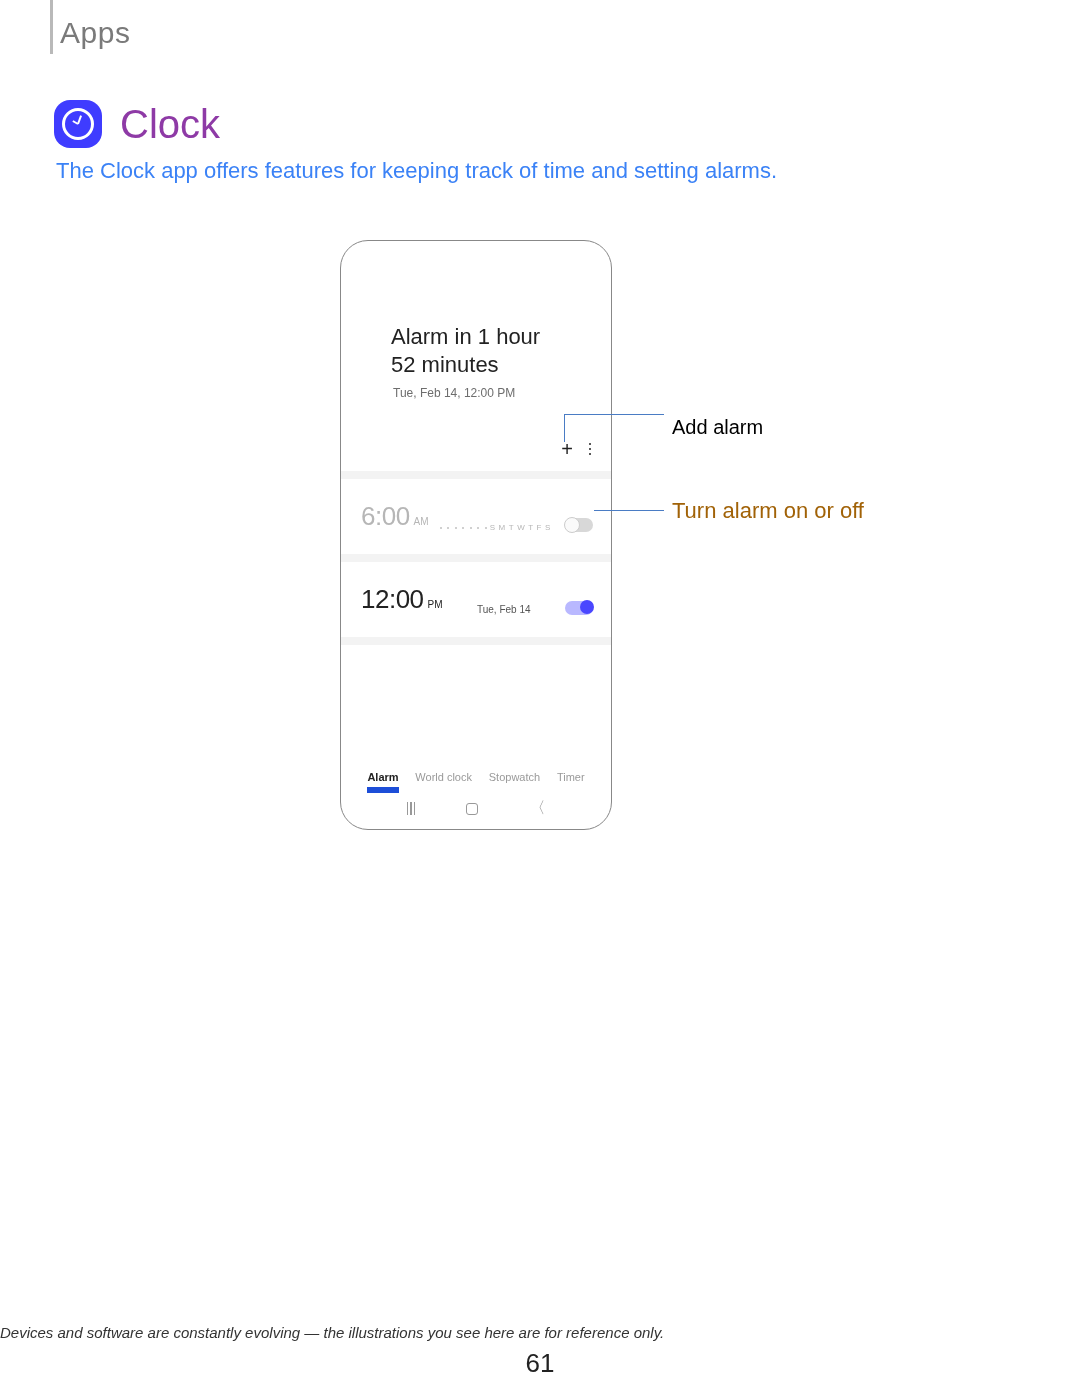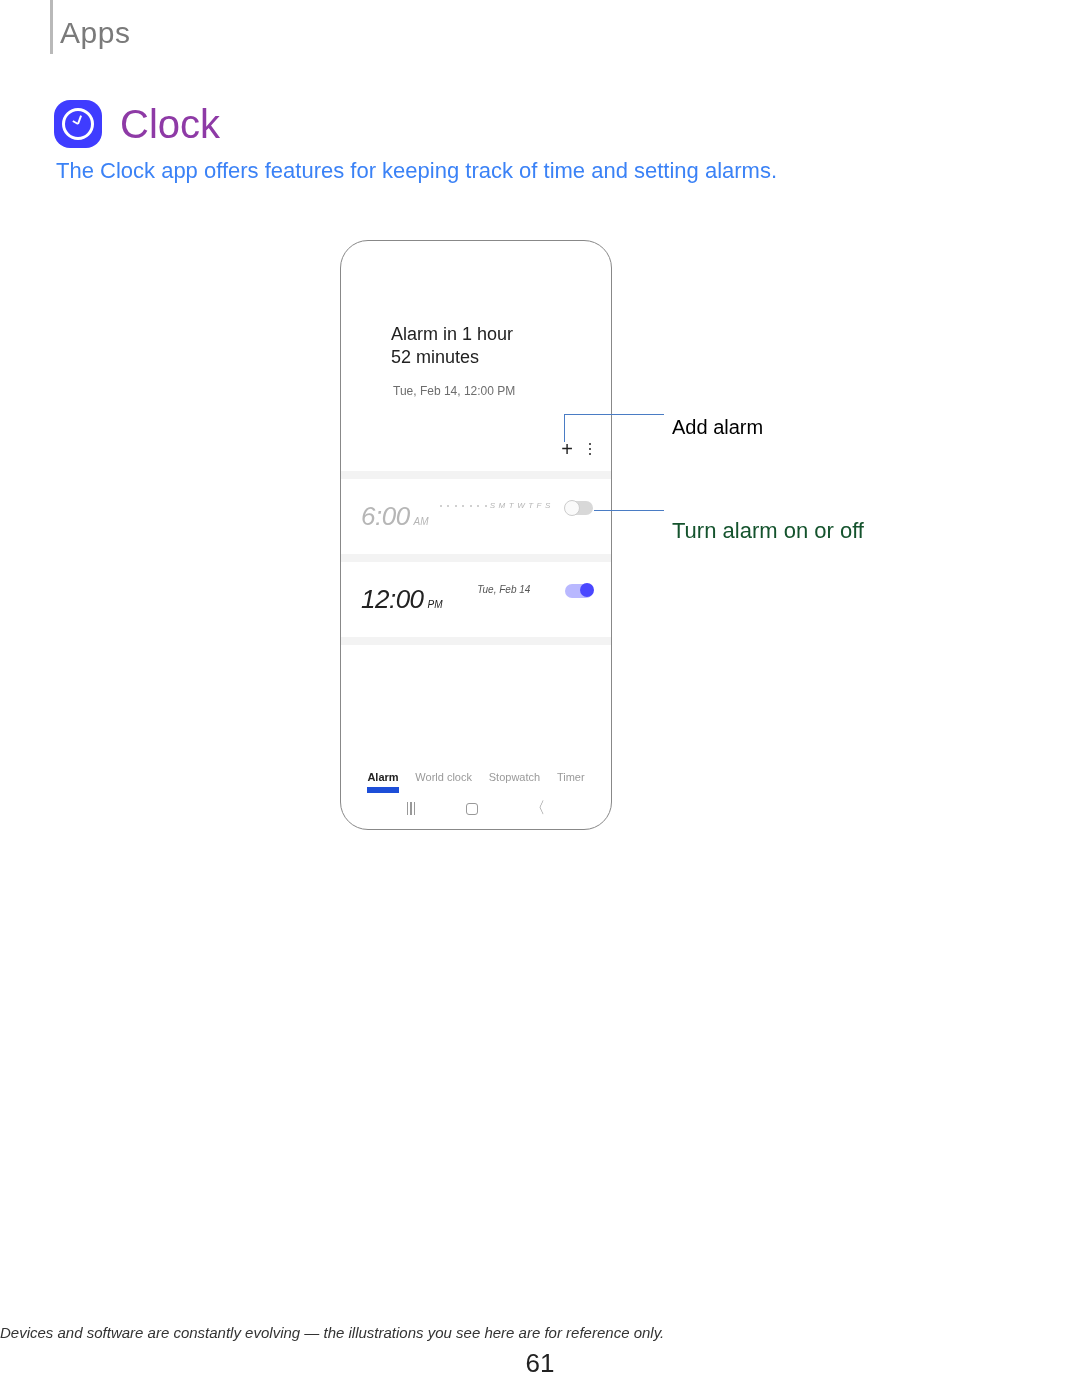--- a/index.html
+++ b/index.html
@@ -103,29 +103,29 @@
     border: 1px solid #888;
     border-radius: 28px;
     background: #fff;
     overflow: hidden;
   }
 
   .phone-header {
     padding: 82px 24px 0 50px;
   }
   .alarm-status {
-    font-size: 18px;
+    font-size: 22px;
     color: #222;
     line-height: 1.25;
     font-weight: 400;
   }
   .alarm-date {
     font-size: 12px;
     color: #6d6d6d;
-    margin-top: 16px;
+    margin-top: 8px;
     padding-left: 2px;
   }
 
   .action-row {
     position: absolute;
     top: 198px;
     right: 18px;
     display: flex;
     align-items: center;
     gap: 14px;
@@ -150,24 +150,23 @@
 
   
   .alarm-list {
     position: absolute;
     top: 230px;
     left: 0;
     right: 0;
   }
   .alarm-row {
     display: flex;
-    align-items: flex-start;
+    align-items: flex-end;
     justify-content: space-between;
     padding: 22px 18px 22px 20px;
-    font-style: italic;
   }
   .alarm-row.dim .time-main,
   .alarm-row.dim .time-ampm,
   .alarm-row.dim .days { color: #b6b6b6; }
 
   .time-block { display: flex; align-items: baseline; gap: 4px; }
   .time-main { font-size: 26px; color: #222; font-weight: 300; letter-spacing: -0.5px; }
   .time-ampm { font-size: 10px; color: #222; }
 
   .days-block { display: flex; align-items: center; gap: 3px; }
@@ -282,22 +281,21 @@
     width: 1px;
     height: 28px;
     background: #4a7cc4;
   }
 
   .callout-toggle {
     position: absolute;
     left: 672px;
     top: 498px;
     font-size: 22px;
-    color: #14532d;
-    margin-top: 20px;
+    color: #a16207;
   }
   .callout-toggle-line {
     position: absolute;
     left: 594px;
     top: 510px;
     width: 70px;
     height: 1px;
     background: #4a7cc4;
   }
 

